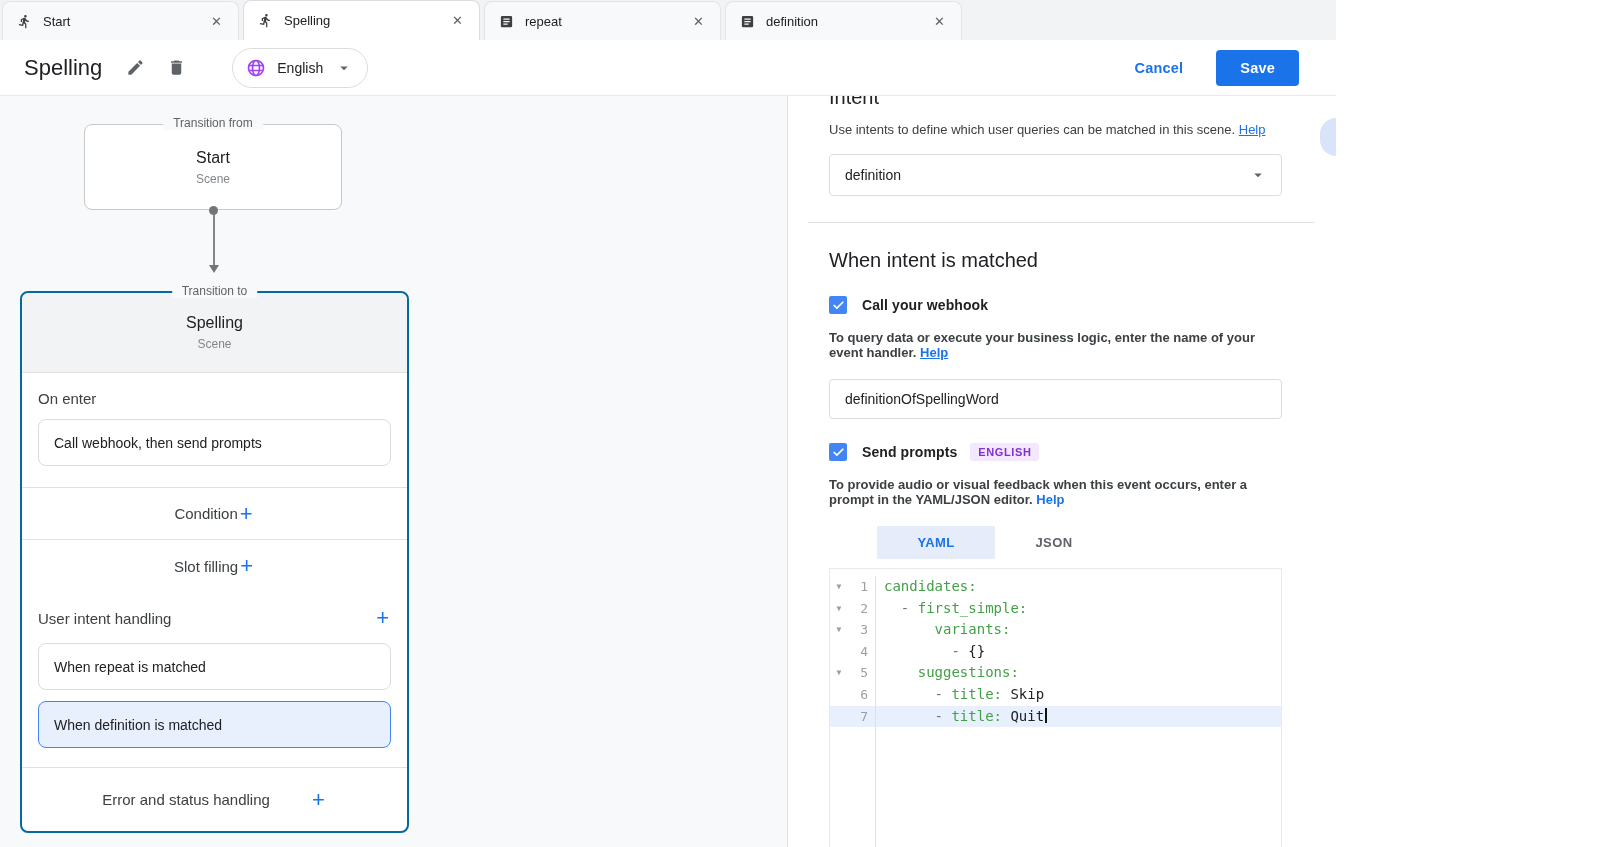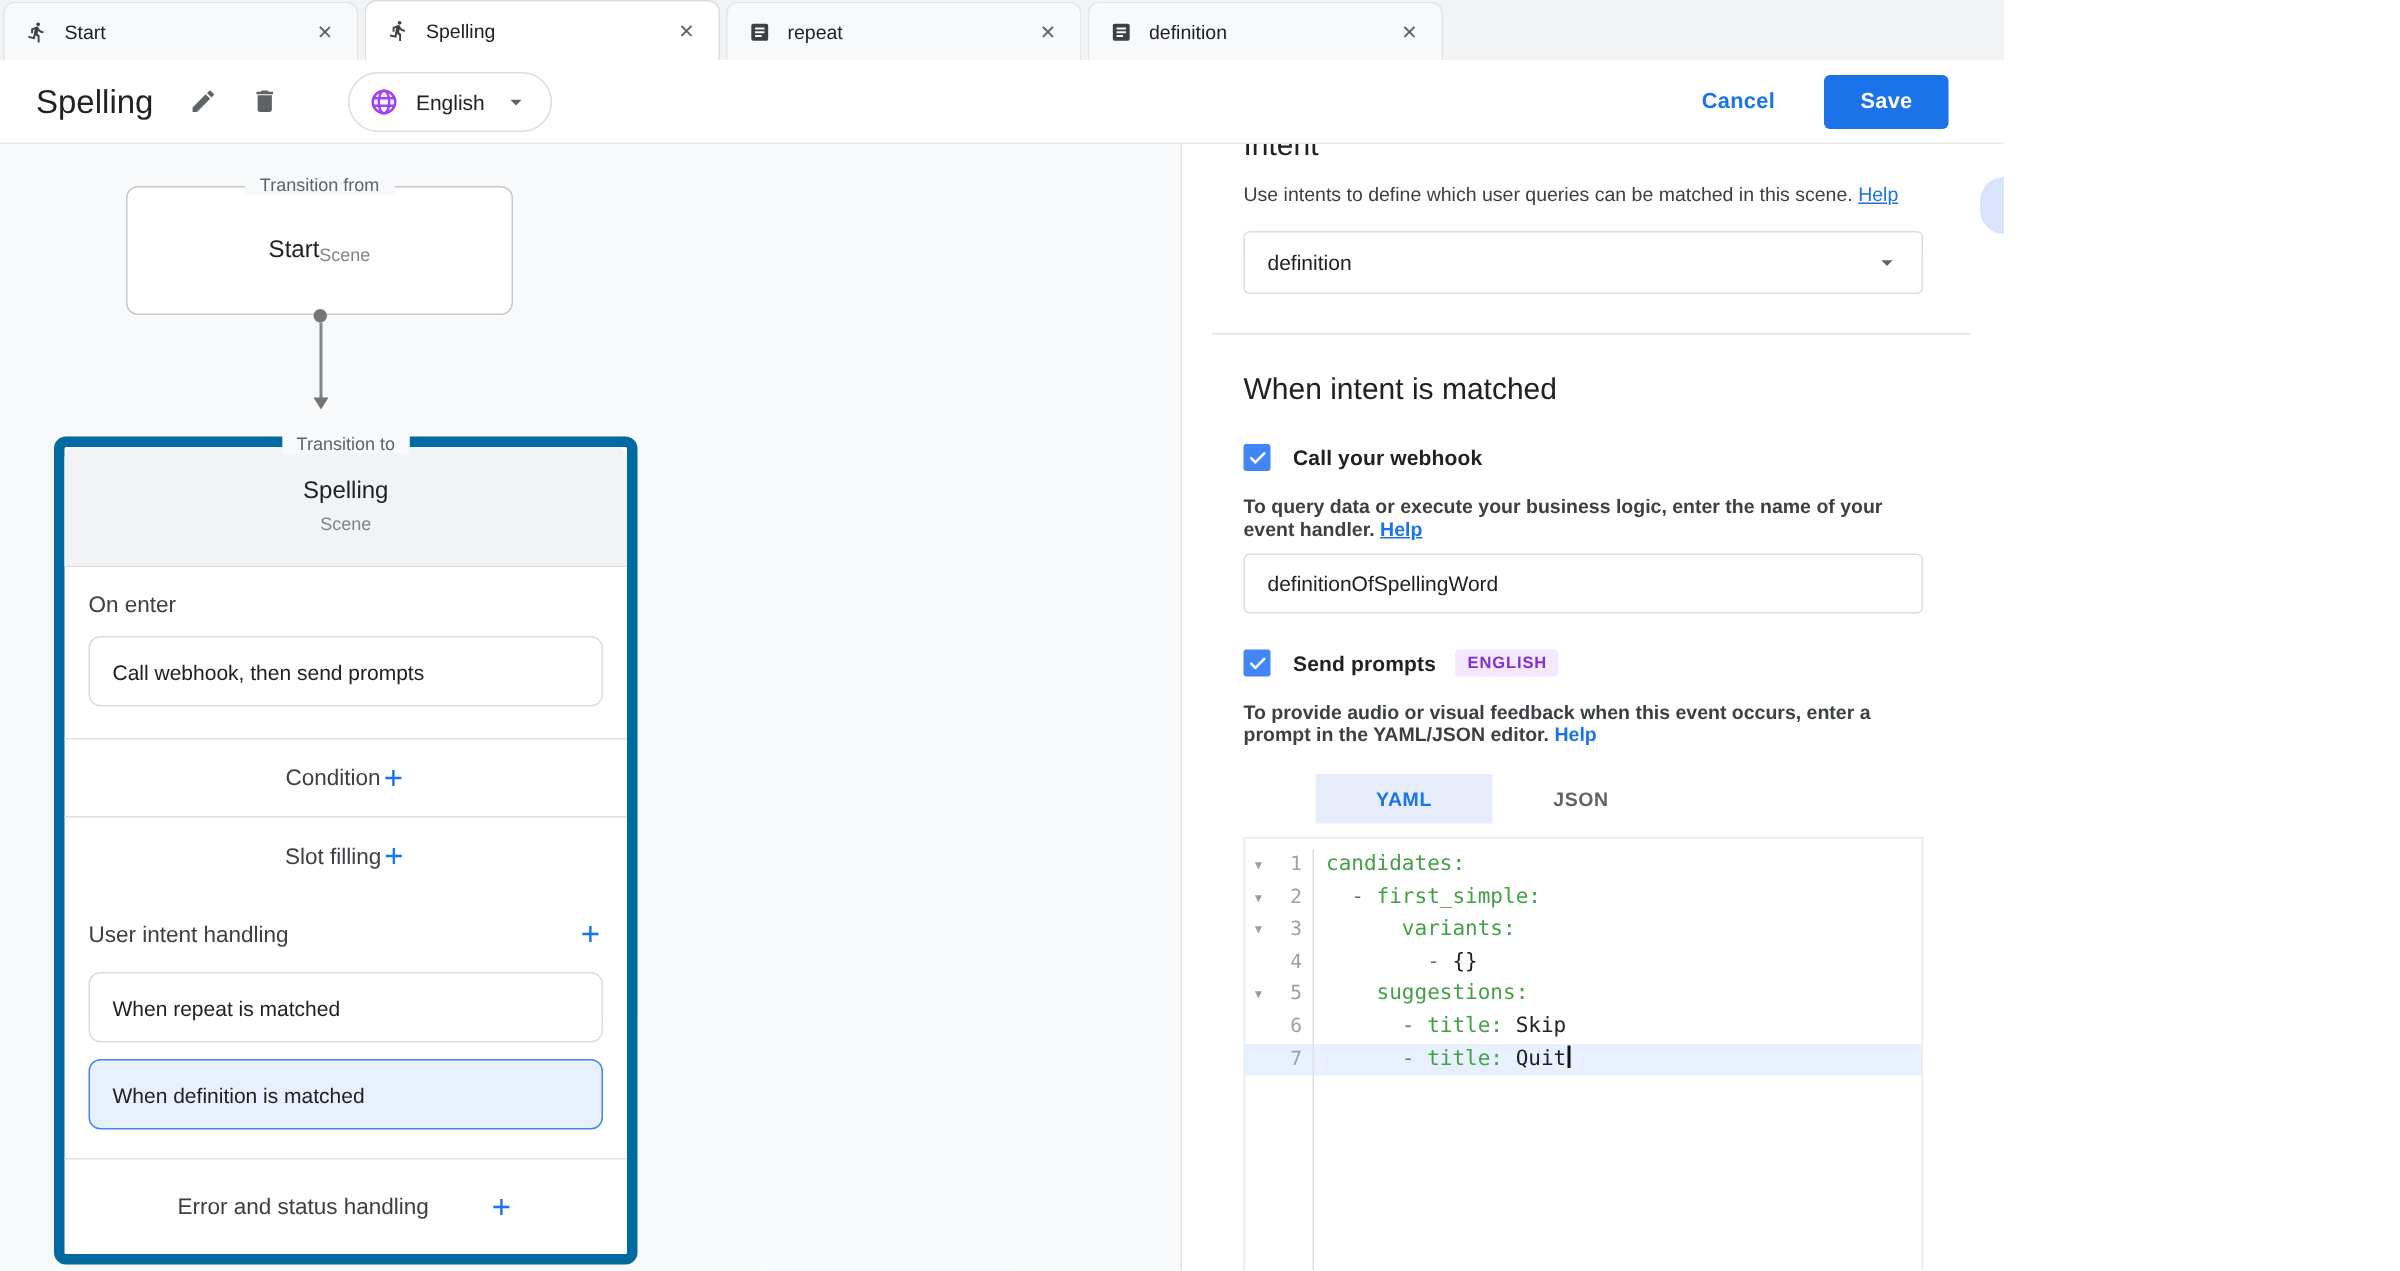--- a/index.html
+++ b/index.html
@@ -34,30 +34,30 @@
     padding:0 24px; font-size:14.5px; font-weight:700; font-family:inherit; cursor:pointer; letter-spacing:.2px; }
 
   
   .main { flex:1; display:flex; min-height:0; }
 
   
   .canvas { width:787px; flex:none; background:#f8f9fa; position:relative; overflow:hidden; }
   .legend { position:absolute; top:-9px; left:50%; transform:translateX(-50%);
     background:#f8f9fa; padding:0 10px; font-size:12px; color:#5f6368; white-space:nowrap; }
   .from-box { position:absolute; left:84px; top:28px; width:258px; height:86px; background:#fff;
-    border:1px solid #c6c9cc; border-radius:8px; display:flex; flex-direction:row; align-items:center;
+    border:1px solid #c6c9cc; border-radius:8px; display:flex; flex-direction:column; align-items:center;
     justify-content:center; cursor:pointer; }
   .node-title { font-size:16px; color:#202124; }
   .node-sub { font-size:12px; color:#80868b; margin-top:5px; }
   .conn-dot { position:absolute; left:209px; top:110px; width:9px; height:9px; border-radius:50%; background:#757575; }
   .conn-line { position:absolute; left:213px; top:119px; width:1.5px; height:51px; background:#80868b; }
   .conn-arrow { position:absolute; left:208.5px; top:169px; width:0; height:0;
     border-left:5px solid transparent; border-right:5px solid transparent; border-top:8px solid #757575; }
-  .scene-card { position:absolute; left:36px; top:195px; width:389px; background:#fff;
-    border:7px solid #0369a1; border-radius:8px; }
+  .scene-card { position:absolute; left:20px; top:195px; width:389px; background:#fff;
+    border:2px solid #0369a1; border-radius:8px; }
   .card-head { height:80px; background:#f1f3f4; border-bottom:1px solid #e0e0e0; border-radius:8px 8px 0 0;
     display:flex; flex-direction:column; align-items:center; justify-content:center; cursor:pointer; }
   .card-sec { border-bottom:1px solid #e0e0e0; }
   .card-sec:last-child { border-bottom:none; }
   .sec-label { font-size:15px; color:#3c4043; }
   .onenter { padding:17px 16px 21px; }
   .onenter .handler-box { margin-top:12px; }
   .handler-box { height:47px; border:1px solid #dadce0; border-radius:8px; display:flex; align-items:center;
     padding:0 15px; font-size:14px; color:#202124; cursor:pointer; background:#fff; }
   .handler-box.selected { border:1.5px solid #4285f4; background:#e8f0fe; }
@@ -82,21 +82,21 @@
     display:flex; align-items:center; justify-content:space-between; padding:0 14px 0 15px;
     font-size:14px; color:#202124; cursor:pointer; }
   .hr { height:1px; background:#e0e0e0; margin:26px -32px 0 -21px; flex:none; }
   .h2 { margin-top:26px; }
   .check-row { display:flex; align-items:center; margin-top:24px; }
   .check-row.second { }
   .checkbox { width:18px; height:18px; border-radius:2px; background:#4285f4; display:flex;
     align-items:center; justify-content:center; cursor:pointer; flex:none; }
   .check-label { margin-left:15px; font-size:14px; font-weight:700; color:#202124; letter-spacing:.1px; }
   .desc.tight { margin-top:16px;font-weight:bold; }
-  .text-input { margin-top:9px; height:40px; width:100%; border:1px solid #dadce0; border-radius:4px;
+  .text-input { margin-top:19px; height:40px; width:100%; border:1px solid #dadce0; border-radius:4px;
     padding:0 15px; font-size:14px; color:#202124; font-family:inherit; outline:none; }
   .badge { margin-left:13px; background:#f3e8fd; color:#8430ce; font-size:11px; font-weight:700;
     letter-spacing:.6px; padding:3px 8px; border-radius:3px; }
   .fmt-tabs { display:flex; margin-top:19px; flex:none; }
   .fmt-tab { width:118px; height:33px; display:flex; align-items:center; justify-content:center;
     font-size:13px; font-weight:700; letter-spacing:.4px; color:#5f6368; cursor:pointer; }
   .fmt-tab.active { background:#e7ecfb; color:#1a73e8;margin-left:48px; }
 
   
   .editor { margin-top:9px; flex:1; min-height:0; border:1px solid #e8eaed; border-bottom:none;

